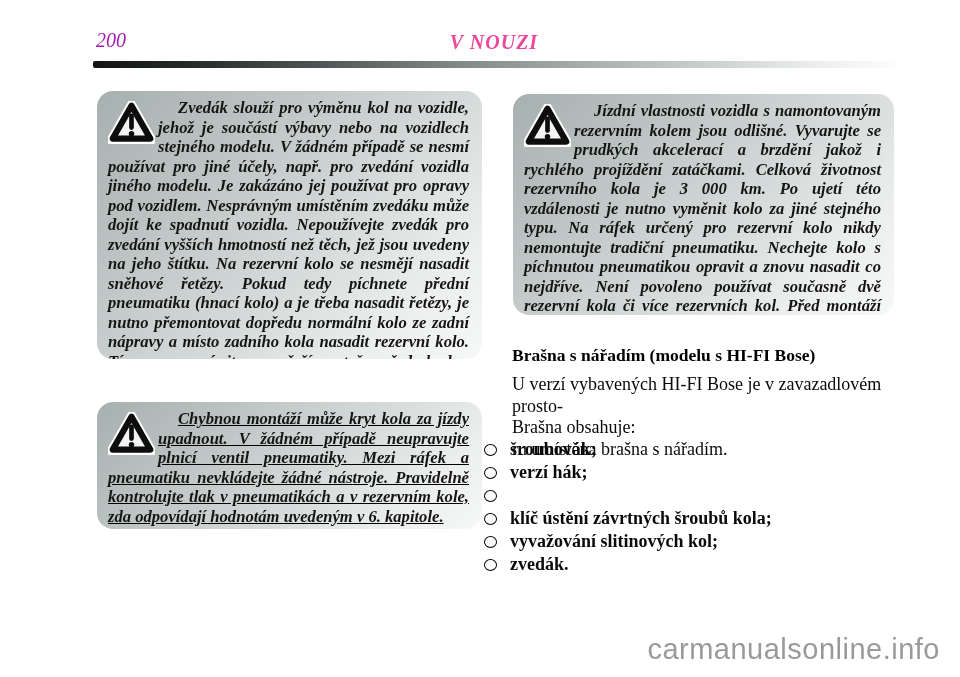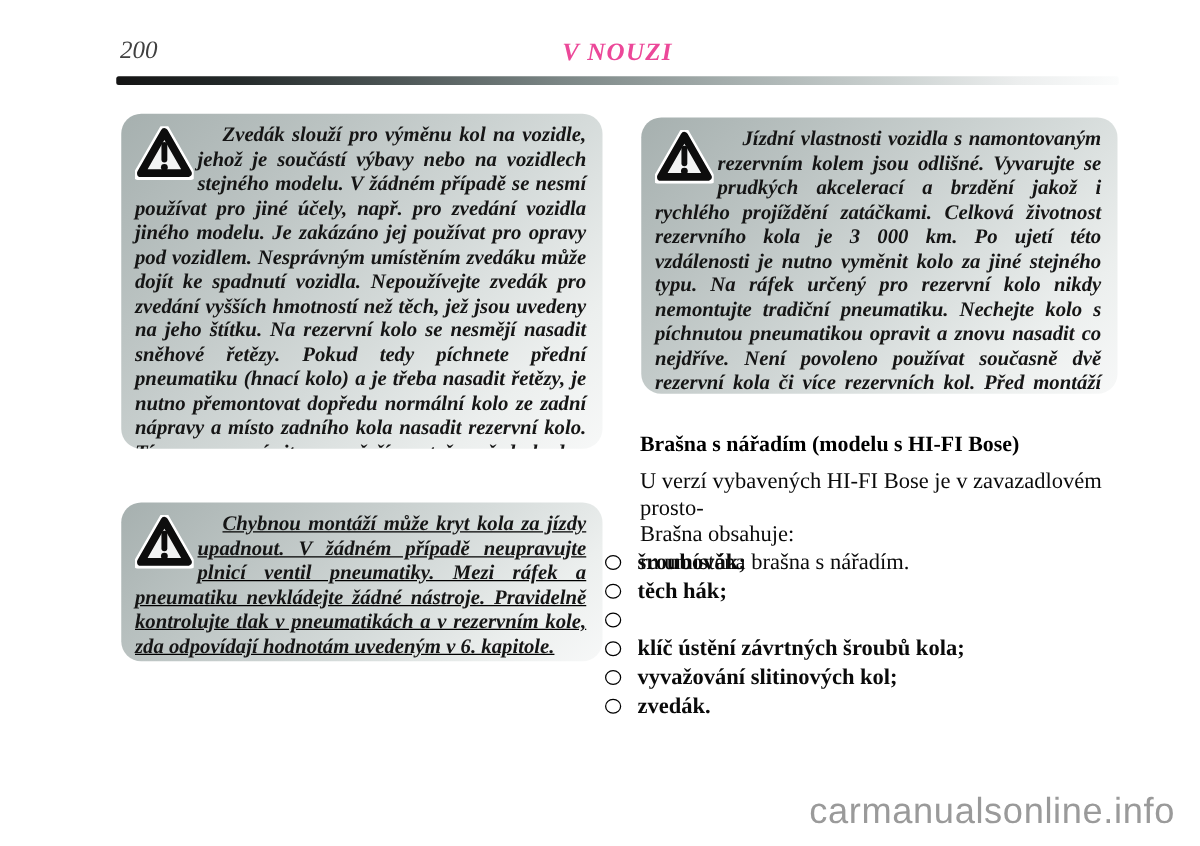--- a/index.html
+++ b/index.html
@@ -7,21 +7,21 @@
   body {
     position:relative;
     background:#ffffff;
     font-family:"Liberation Serif","DejaVu Serif",serif;
     overflow:hidden;
   }
 
   
   .page-number {
     position:absolute; left:96px; top:29px;
-    font-style:italic; font-size:20px; color:#404040;
+    font-style:italic; font-size:20px; color:#a21caf;
   }
   .section-title {
     position:absolute; left:93px; top:31px; width:802px;
     text-align:center;
     font-style:italic; font-weight:bold; font-size:20px;
     letter-spacing:1px; color:#ec4899;
   }
   .header-rule {
     position:absolute; left:93px; top:61px; width:802px; height:7px;
     border-radius:2px;
@@ -142,21 +142,21 @@
   <div>ru umístěna brašna s nářadím.</div>
 </div>
 
 <ul class="toolkit-list">
   <li class="tool-item">
     <span class="bullet-circle-icon"></span>
     <span>šroubovák;</span>
   </li>
   <li class="tool-item">
     <span class="bullet-circle-icon"></span>
-    <span>těch hák;</span>
+    <span>verzí hák;</span>
   </li>
   <li class="tool-item">
     <span class="bullet-circle-icon"></span>
   </li>
   <li class="tool-item">
     <span class="bullet-circle-icon"></span>
     <span>klíč ústění závrtných šroubů kola;</span>
   </li>
   <li class="tool-item">
     <span class="bullet-circle-icon"></span>

